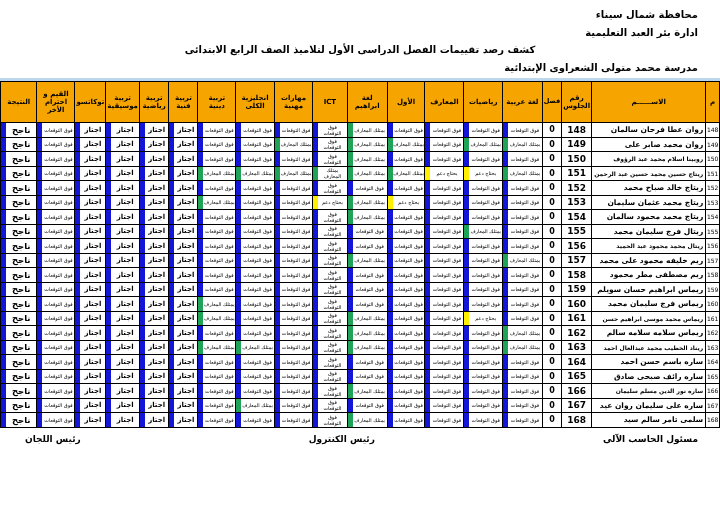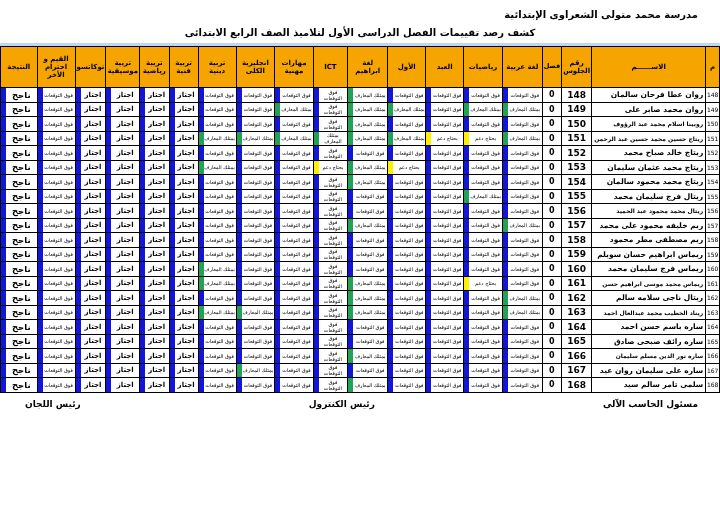--- a/index.html
+++ b/index.html
@@ -41,22 +41,24 @@
 
   .footer{
     display:flex;justify-content:space-between;align-items:flex-start;
     padding:6px 22px 0 25px;font-weight:bold;font-size:9px;
   }
 </style>
 </head>
 <body>
 
 <div class="titles">
+  <div class="t-line">محافظة شمال سيناء</div>
+  <div class="t-line">ادارة بئر العبد التعليمية</div>
+  <div class="t-line center">كشف رصد تقييمات الفصل الدراسى الأول لتلاميذ الصف الرابع الابتدائى</div>
   <div class="t-line">مدرسة محمد متولى الشعراوى الإبتدائية</div>
-  <div class="t-line center">كشف رصد تقييمات الفصل الدراسى الأول لتلاميذ الصف الرابع الابتدائى</div>
 </div>
 
 <div class="blue-strip"></div>
 
 <table>
   <colgroup>
       <col style="width: 14px;">
       <col style="width: 100px;">
       <col style="width: 26px;">
       <col style="width: 13px;">
@@ -77,21 +79,21 @@
       <col style="width: 38px;">
     </colgroup>
   <thead>
     <tr>
         <th>م</th>
         <th>الاســــــم</th>
         <th>رقم الجلوس</th>
         <th class="vert">فصل</th>
         <th>لغة عربية</th>
         <th>رياضيات</th>
-        <th>العبد</th>
+        <th>المعارف</th>
         <th>الأول</th>
         <th>لغة ابراهيم</th>
         <th>ICT</th>
         <th>مهارات مهنية</th>
         <th>انجليزية الكلى</th>
         <th>تربية دينية</th>
         <th>تربية فنية</th>
         <th>تربية رياضية</th>
         <th>تربية موسيقية</th>
         <th>توكاتسو</th>
@@ -1439,21 +1441,21 @@
         </td>
         <td>
           <div class="cellv">
             <span class="txt result">ناجح</span>
             <span class="bar" style="background: rgb(19, 22, 214);"></span>
           </div>
         </td>
       </tr>
       <tr>
         <td class="col-m">162</td>
-        <td class="col-name">ريتال ناجى سلامه سالم</td>
+        <td class="col-name">ريماس سلامه سلامه سالم</td>
         <td class="col-seat">162</td>
         <td class="col-class">0</td>
         <td>
           <div class="cellv">
             <span class="txt small">يمتلك المعارف</span>
             <span class="bar" style="background: rgb(33, 163, 87);"></span>
           </div>
         </td>
         <td>
           <div class="cellv">

